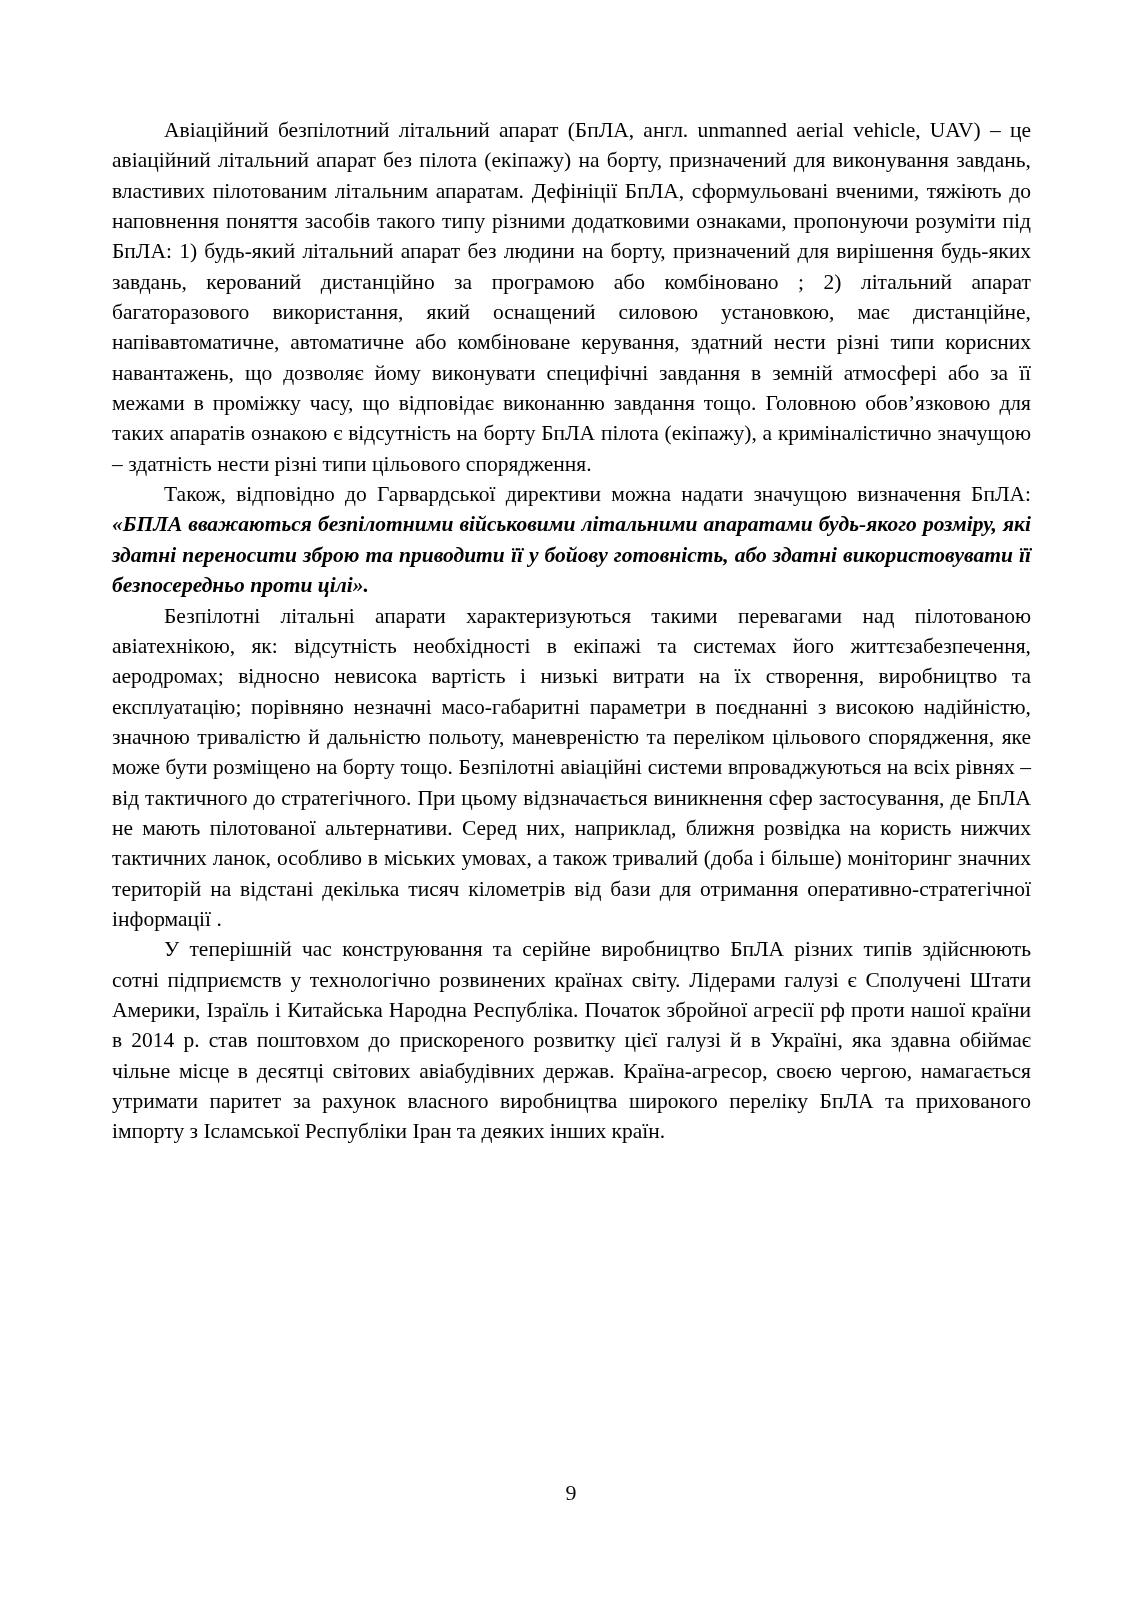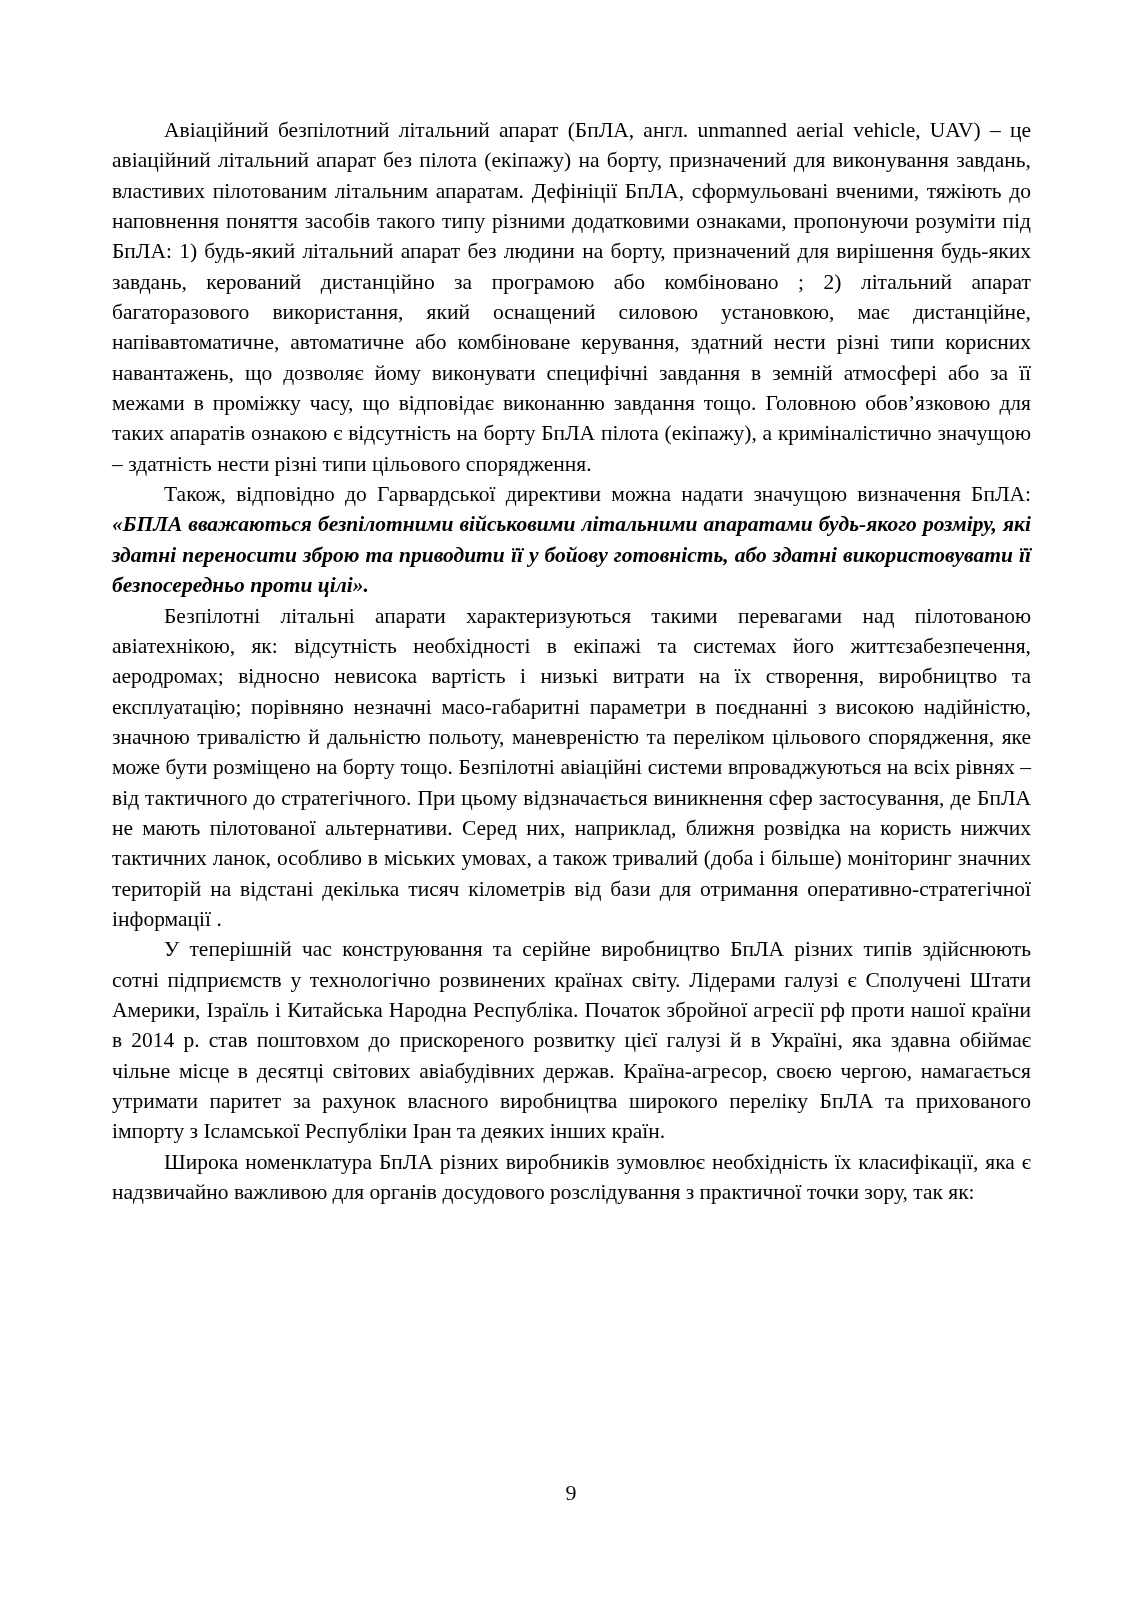--- a/index.html
+++ b/index.html
@@ -53,16 +53,15 @@
 </style>
 </head>
 <body>
 
 <div class="page">
   <div class="text-block">
       <p class="para"><span class="seg-normal">Авіаційний безпілотний літальний апарат (БпЛА, англ. unmanned aerial vehicle, UAV) – це авіаційний літальний апарат без пілота (екіпажу) на борту, призначений для виконування завдань, властивих пілотованим літальним апаратам. Дефініції БпЛА, сформульовані вченими, тяжіють до наповнення поняття засобів такого типу різними додатковими ознаками, пропонуючи розуміти під БпЛА: 1) будь-який літальний апарат без людини на борту, призначений для вирішення будь-яких завдань, керований дистанційно за програмою або комбіновано ; 2) літальний апарат багаторазового використання, який оснащений силовою установкою, має дистанційне, напівавтоматичне, автоматичне або комбіноване керування, здатний нести різні типи корисних навантажень, що дозволяє йому виконувати специфічні завдання в земній атмосфері або за її межами в проміжку часу, що відповідає виконанню завдання тощо. Головною обов’язковою для таких апаратів ознакою є відсутність на борту БпЛА пілота (екіпажу), а криміналістично значущою – здатність нести різні типи цільового спорядження.</span></p>
       <p class="para"><span class="seg-normal">Також, відповідно до Гарвардської директиви можна надати значущою визначення БпЛА: </span><span class="seg-bold-italic">«БПЛА вважаються безпілотними військовими літальними апаратами будь-якого розміру, які здатні переносити зброю та приводити її у бойову готовність, або здатні використовувати її безпосередньо проти цілі».</span></p>
       <p class="para"><span class="seg-normal">Безпілотні літальні апарати характеризуються такими перевагами над пілотованою авіатехнікою, як: відсутність необхідності в екіпажі та системах його життєзабезпечення, аеродромах; відносно невисока вартість і низькі витрати на їх створення, виробництво та експлуатацію; порівняно незначні масо-габаритні параметри в поєднанні з високою надійністю, значною тривалістю й дальністю польоту, маневреністю та переліком цільового спорядження, яке може бути розміщено на борту тощо. Безпілотні авіаційні системи впроваджуються на всіх рівнях – від тактичного до стратегічного. При цьому відзначається виникнення сфер застосування, де БпЛА не мають пілотованої альтернативи. Серед них, наприклад, ближня розвідка на користь нижчих тактичних ланок, особливо в міських умовах, а також тривалий (доба і більше) моніторинг значних територій на відстані декілька тисяч кілометрів від бази для отримання оперативно-стратегічної інформації .</span></p>
       <p class="para"><span class="seg-normal">У теперішній час конструювання та серійне виробництво БпЛА різних типів здійснюють сотні підприємств у технологічно розвинених країнах світу. Лідерами галузі є Сполучені Штати Америки, Ізраїль і Китайська Народна Республіка. Початок збройної агресії рф проти нашої країни в 2014 р. став поштовхом до прискореного розвитку цієї галузі й в Україні, яка здавна обіймає чільне місце в десятці світових авіабудівних держав. Країна-агресор, своєю чергою, намагається утримати паритет за рахунок власного виробництва широкого переліку БпЛА та прихованого імпорту з Ісламської Республіки Іран та деяких інших країн.</span></p>
-      <p class="para"><span class="seg-normal">Широка номенклатура БпЛА різних виробників зумовлює необхідність їх класифікації, яка є надзвичайно важливою для органів досудового розслідування з практичної точки зору, так як:</span></p>
     </div>
   <div class="page-number">9</div>
 </div>
 
 </body></html>

